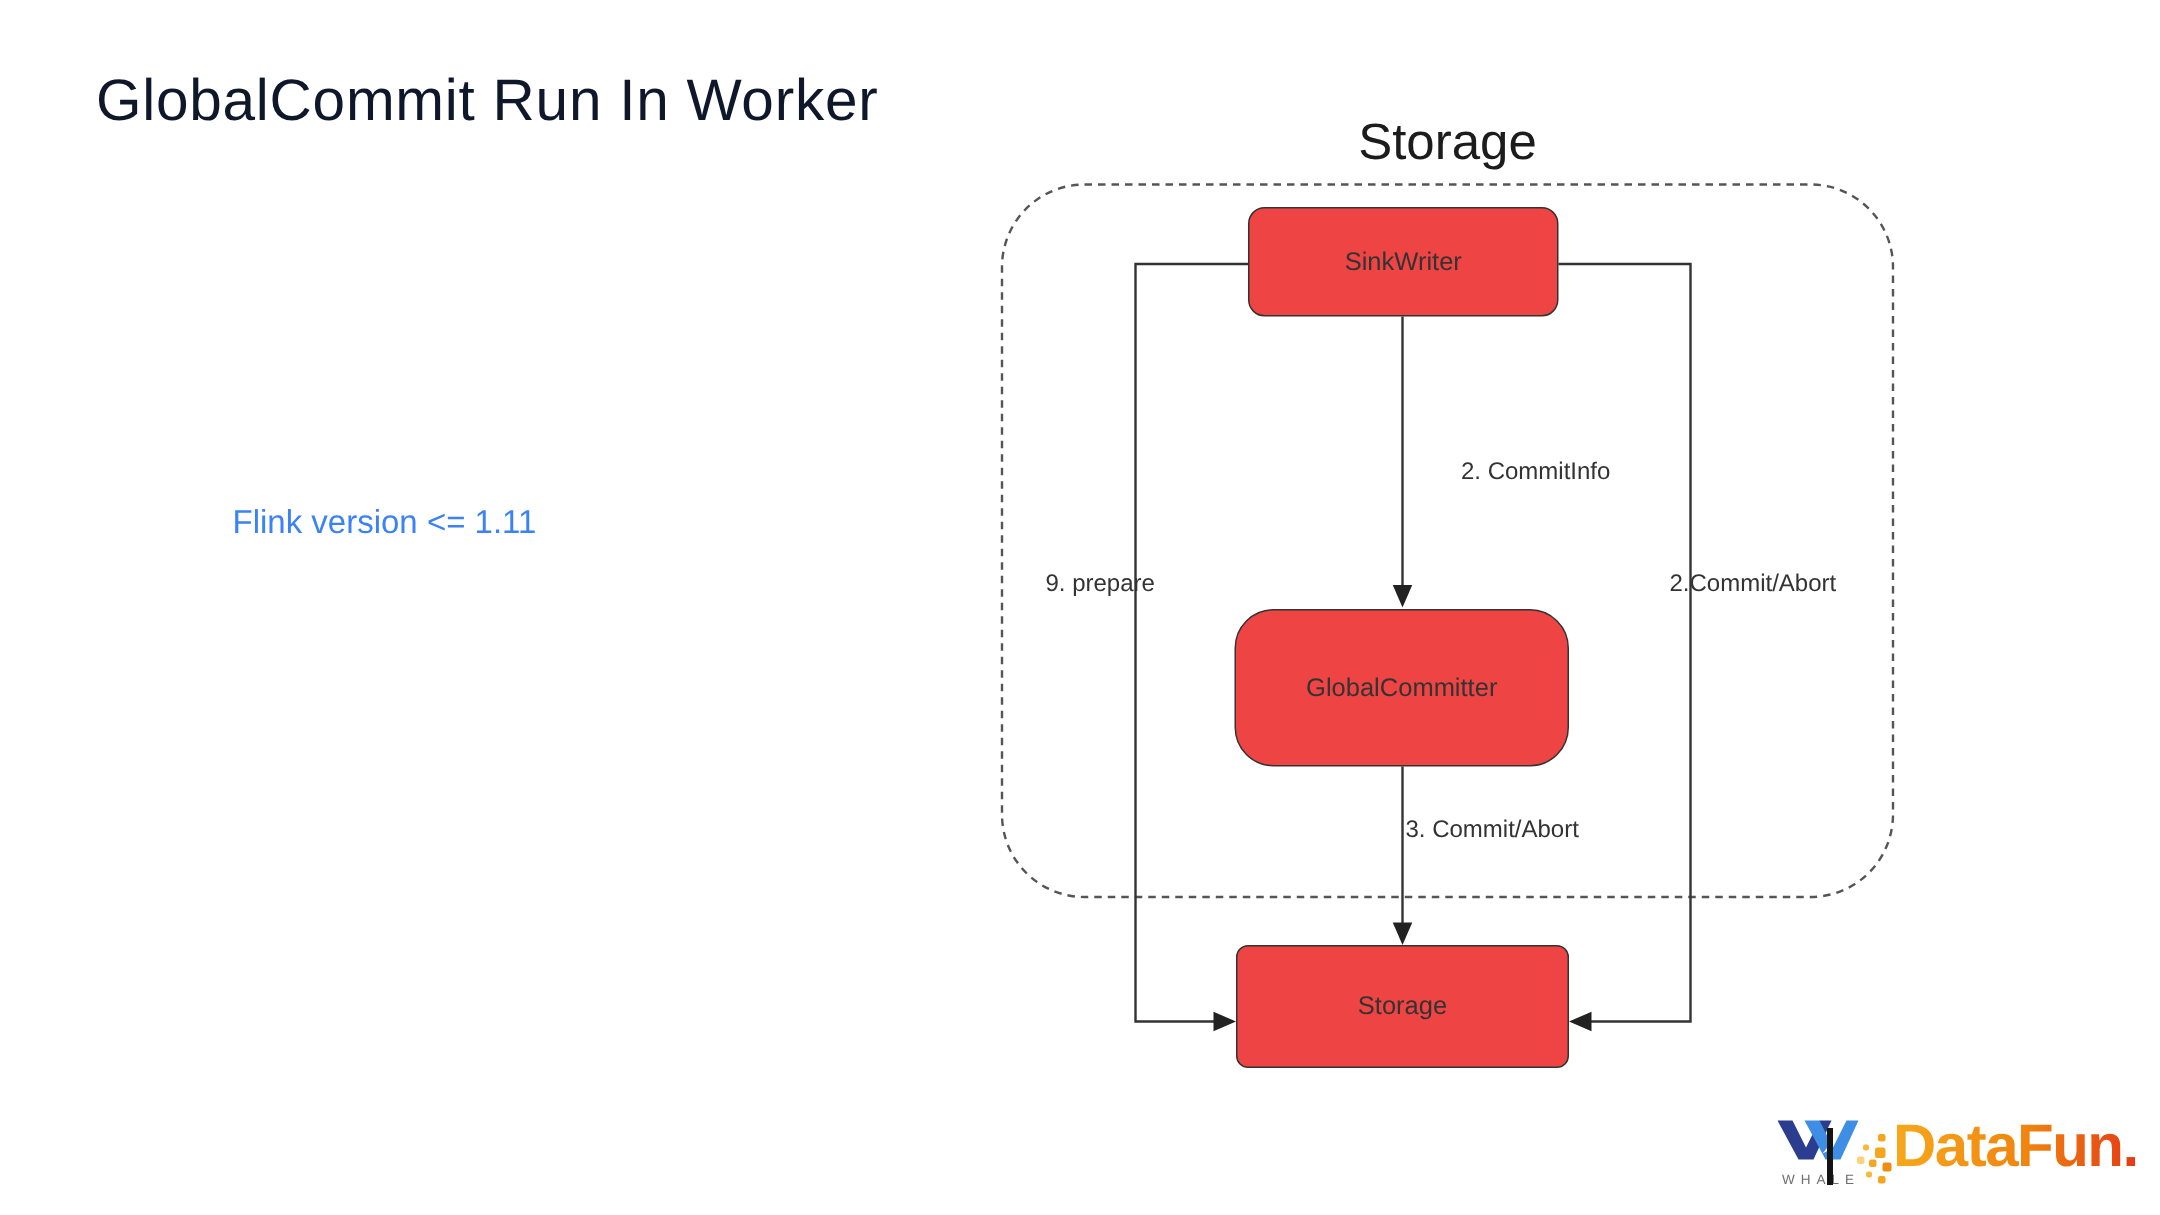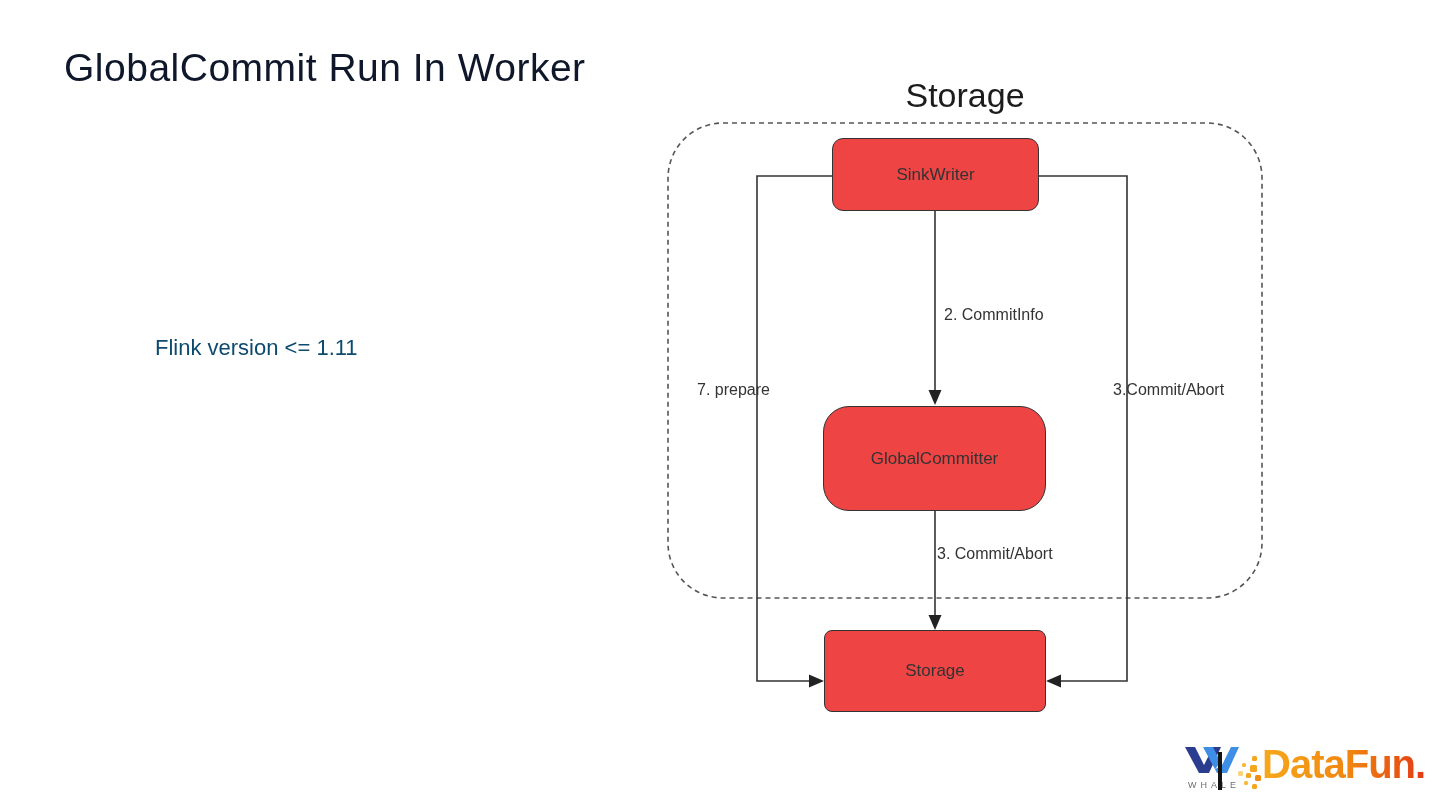--- a/index.html
+++ b/index.html
@@ -25,21 +25,21 @@
     line-height: 1.15;
     color: #0f172a;
     letter-spacing: 0.5px;
     white-space: nowrap;
   }
   .annotation {
     position: absolute;
     left: 155px;
     top: 335px;
     font-size: 22px;
-    color: #0c4a6e;
+    color: #3b82f6;
     white-space: nowrap;
     text-align: center;
   }
 
   
   .diagram-svg {
     position: absolute;
     left: 0; top: 0;
     width: 1440px; height: 810px;
   }
@@ -67,21 +67,21 @@
   .node-globalcommitter { left: 823px; top: 406px; width: 223px; height: 105px; border-radius: 26px; }
   .node-storage         { left: 824px; top: 630px; width: 222px; height: 82px; border-radius: 8px; text-align: center; }
 
   .edge-label {
     position: absolute;
     font-size: 16px;
     color: #333333;
     white-space: nowrap;
   }
   .edge-label-1 { left: 697px;  top: 381px; }
-  .edge-label-2 { left: 944px;  top: 306px; text-align: right; }
+  .edge-label-2 { left: 974px;  top: 306px; text-align: right; }
   .edge-label-3 { left: 937px;  top: 545px; text-align: center; }
   .edge-label-4 { left: 1113px; top: 381px; }
 
   
   .whale-logo {
     position: absolute;
     left: 1136px;
     top: 746px;
     width: 56px;
     text-align: center;
@@ -171,24 +171,24 @@
   <div class="node node-sinkwriter">
     <span>SinkWriter</span>
   </div>
   <div class="node node-globalcommitter">
     <span>GlobalCommitter</span>
   </div>
   <div class="node node-storage">
     <span>Storage</span>
   </div>
 
-  <span class="edge-label edge-label-1">7. prepare</span>
+  <span class="edge-label edge-label-1">9. prepare</span>
   <span class="edge-label edge-label-2">2. CommitInfo</span>
   <span class="edge-label edge-label-3">3. Commit/Abort</span>
-  <span class="edge-label edge-label-4">3.Commit/Abort</span>
+  <span class="edge-label edge-label-4">2.Commit/Abort</span>
 
   <div class="whale-logo">
     <svg width="54" height="28" viewBox="0 0 54 28" xmlns="http://www.w3.org/2000/svg">
       <polygon points="0,1 10,1 19,19 28,1 36,1 24,27 14,27" fill="#2b3d8e"></polygon>
       <polygon points="18,1 28,1 37,19 46,1 54,1 42,27 32,27" fill="#3e8ee6"></polygon>
       <path d="M34 5 C37 11 35 18 30 23 C38 20 41 13 40 5 Z" fill="#ffffff"></path>
     </svg>
     <div class="whale-word">WHALE</div>
   </div>
 

